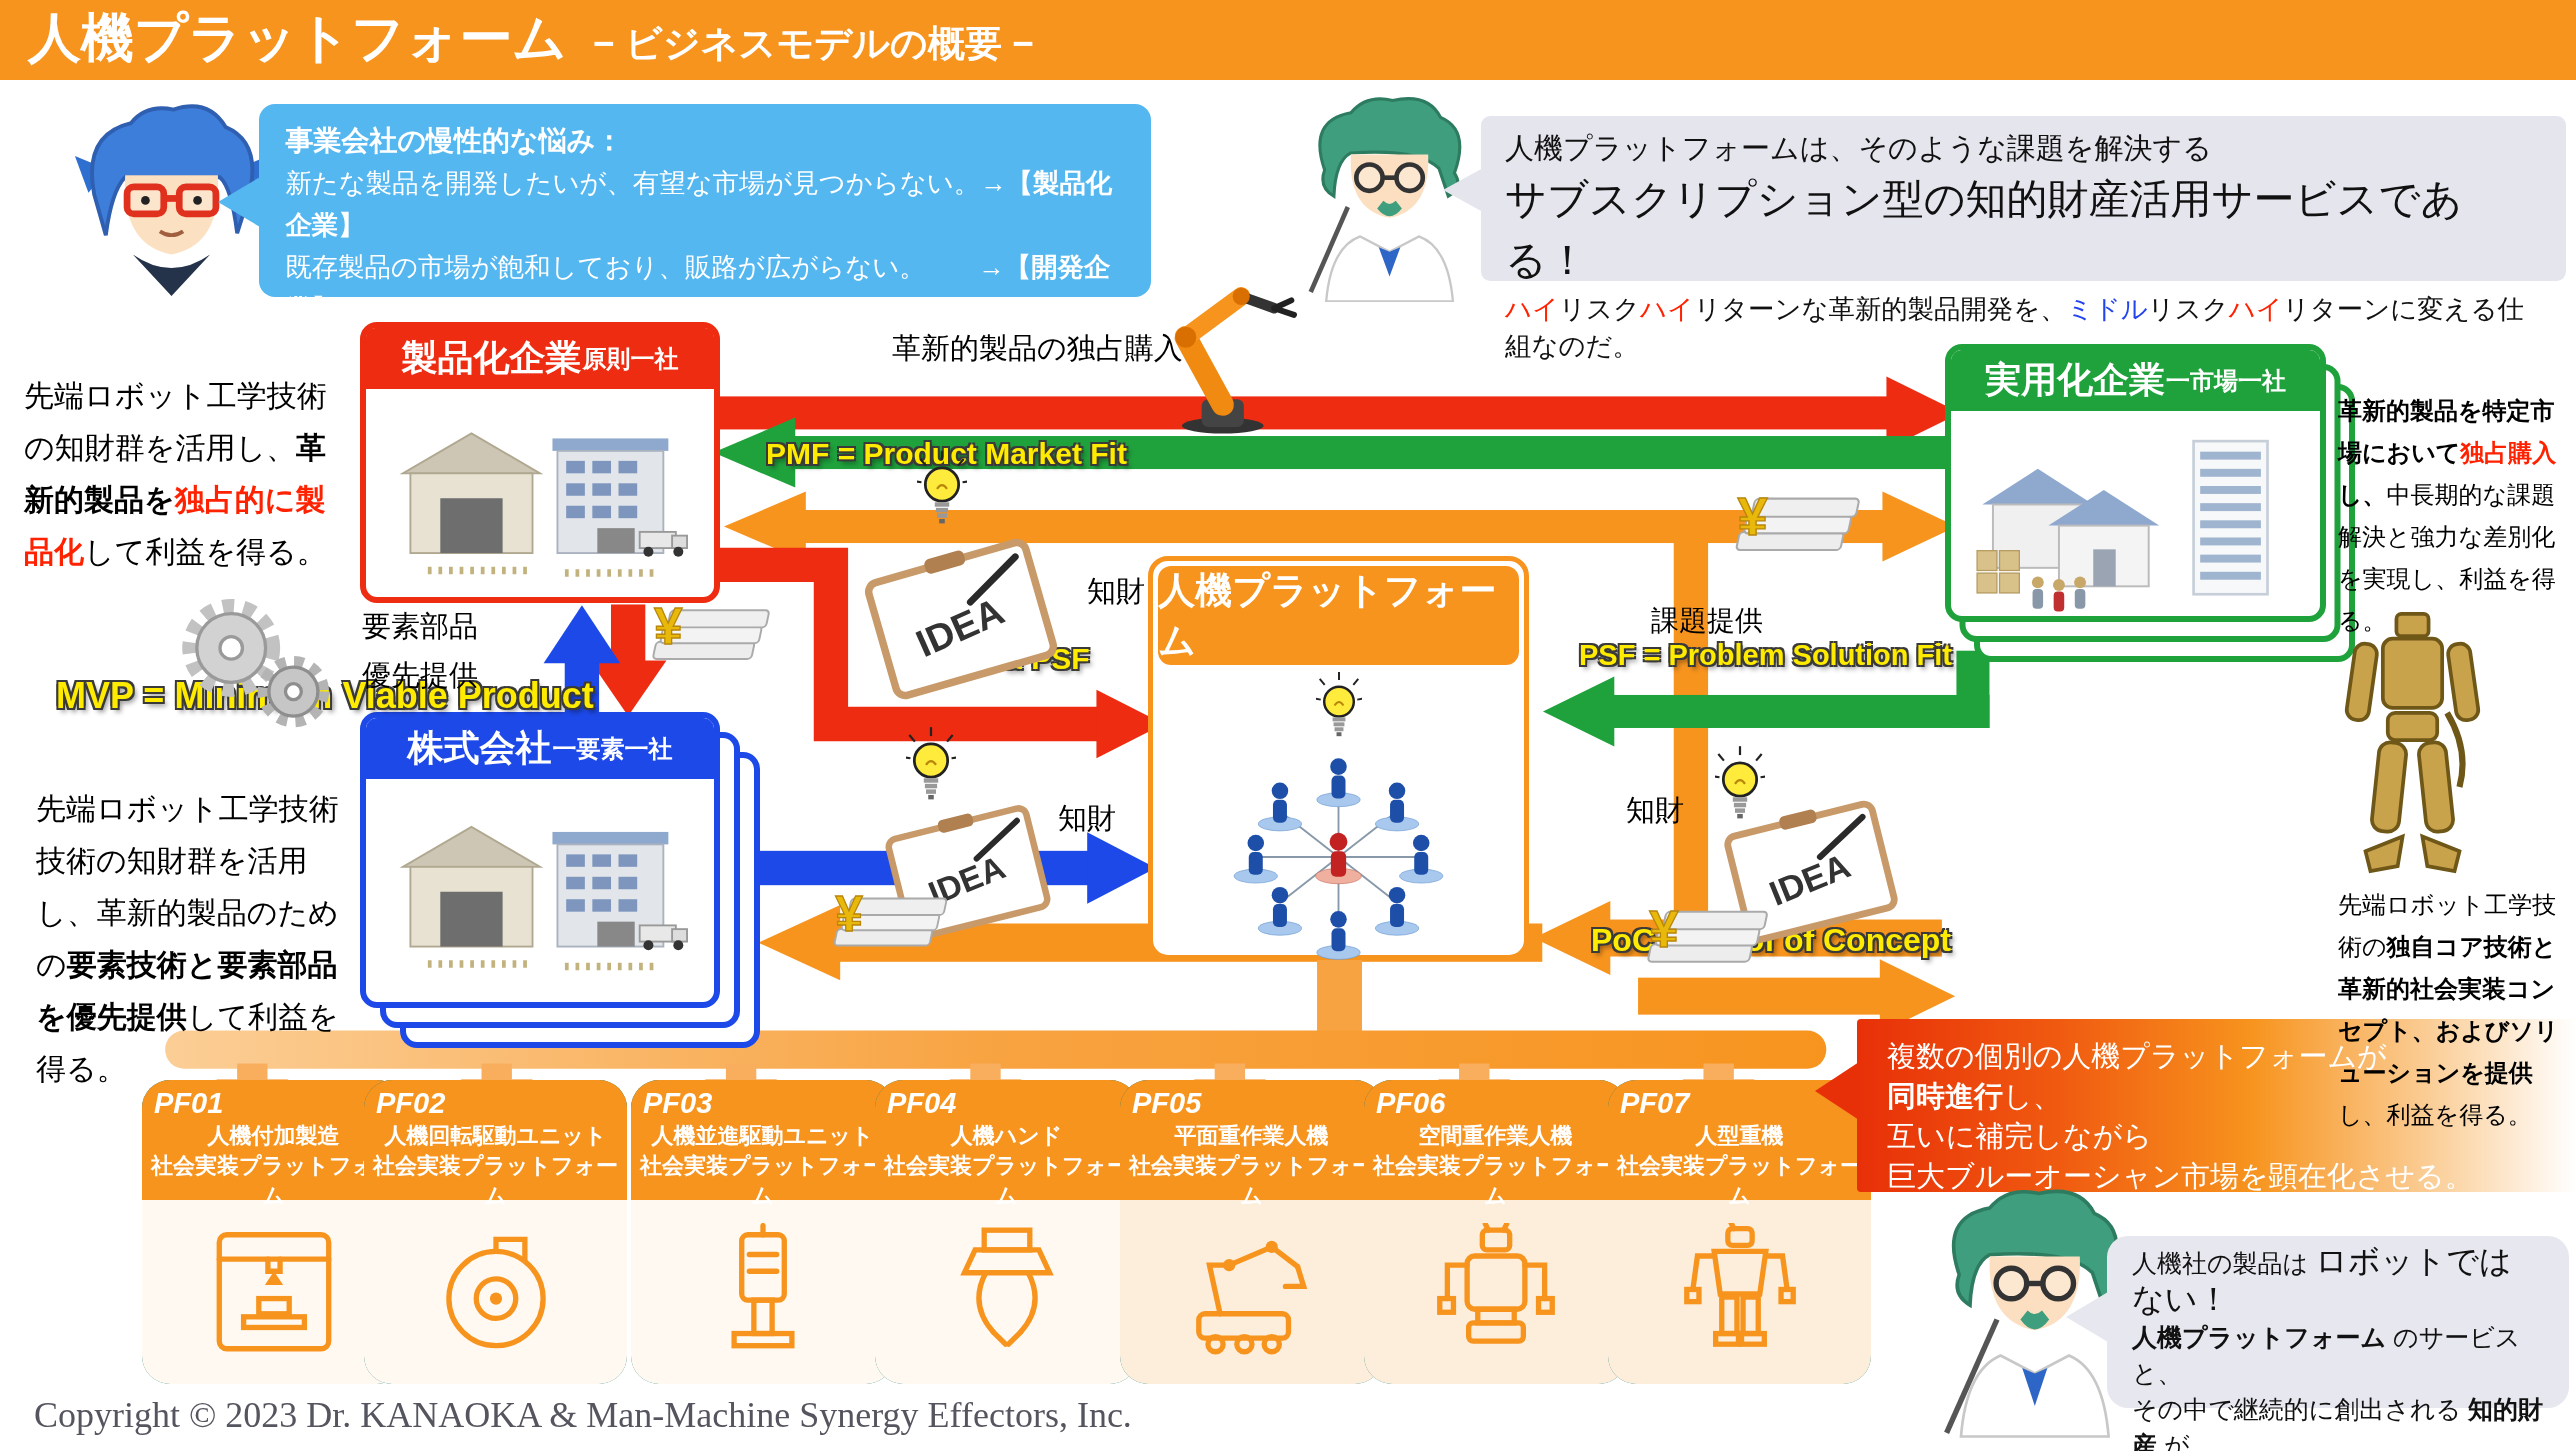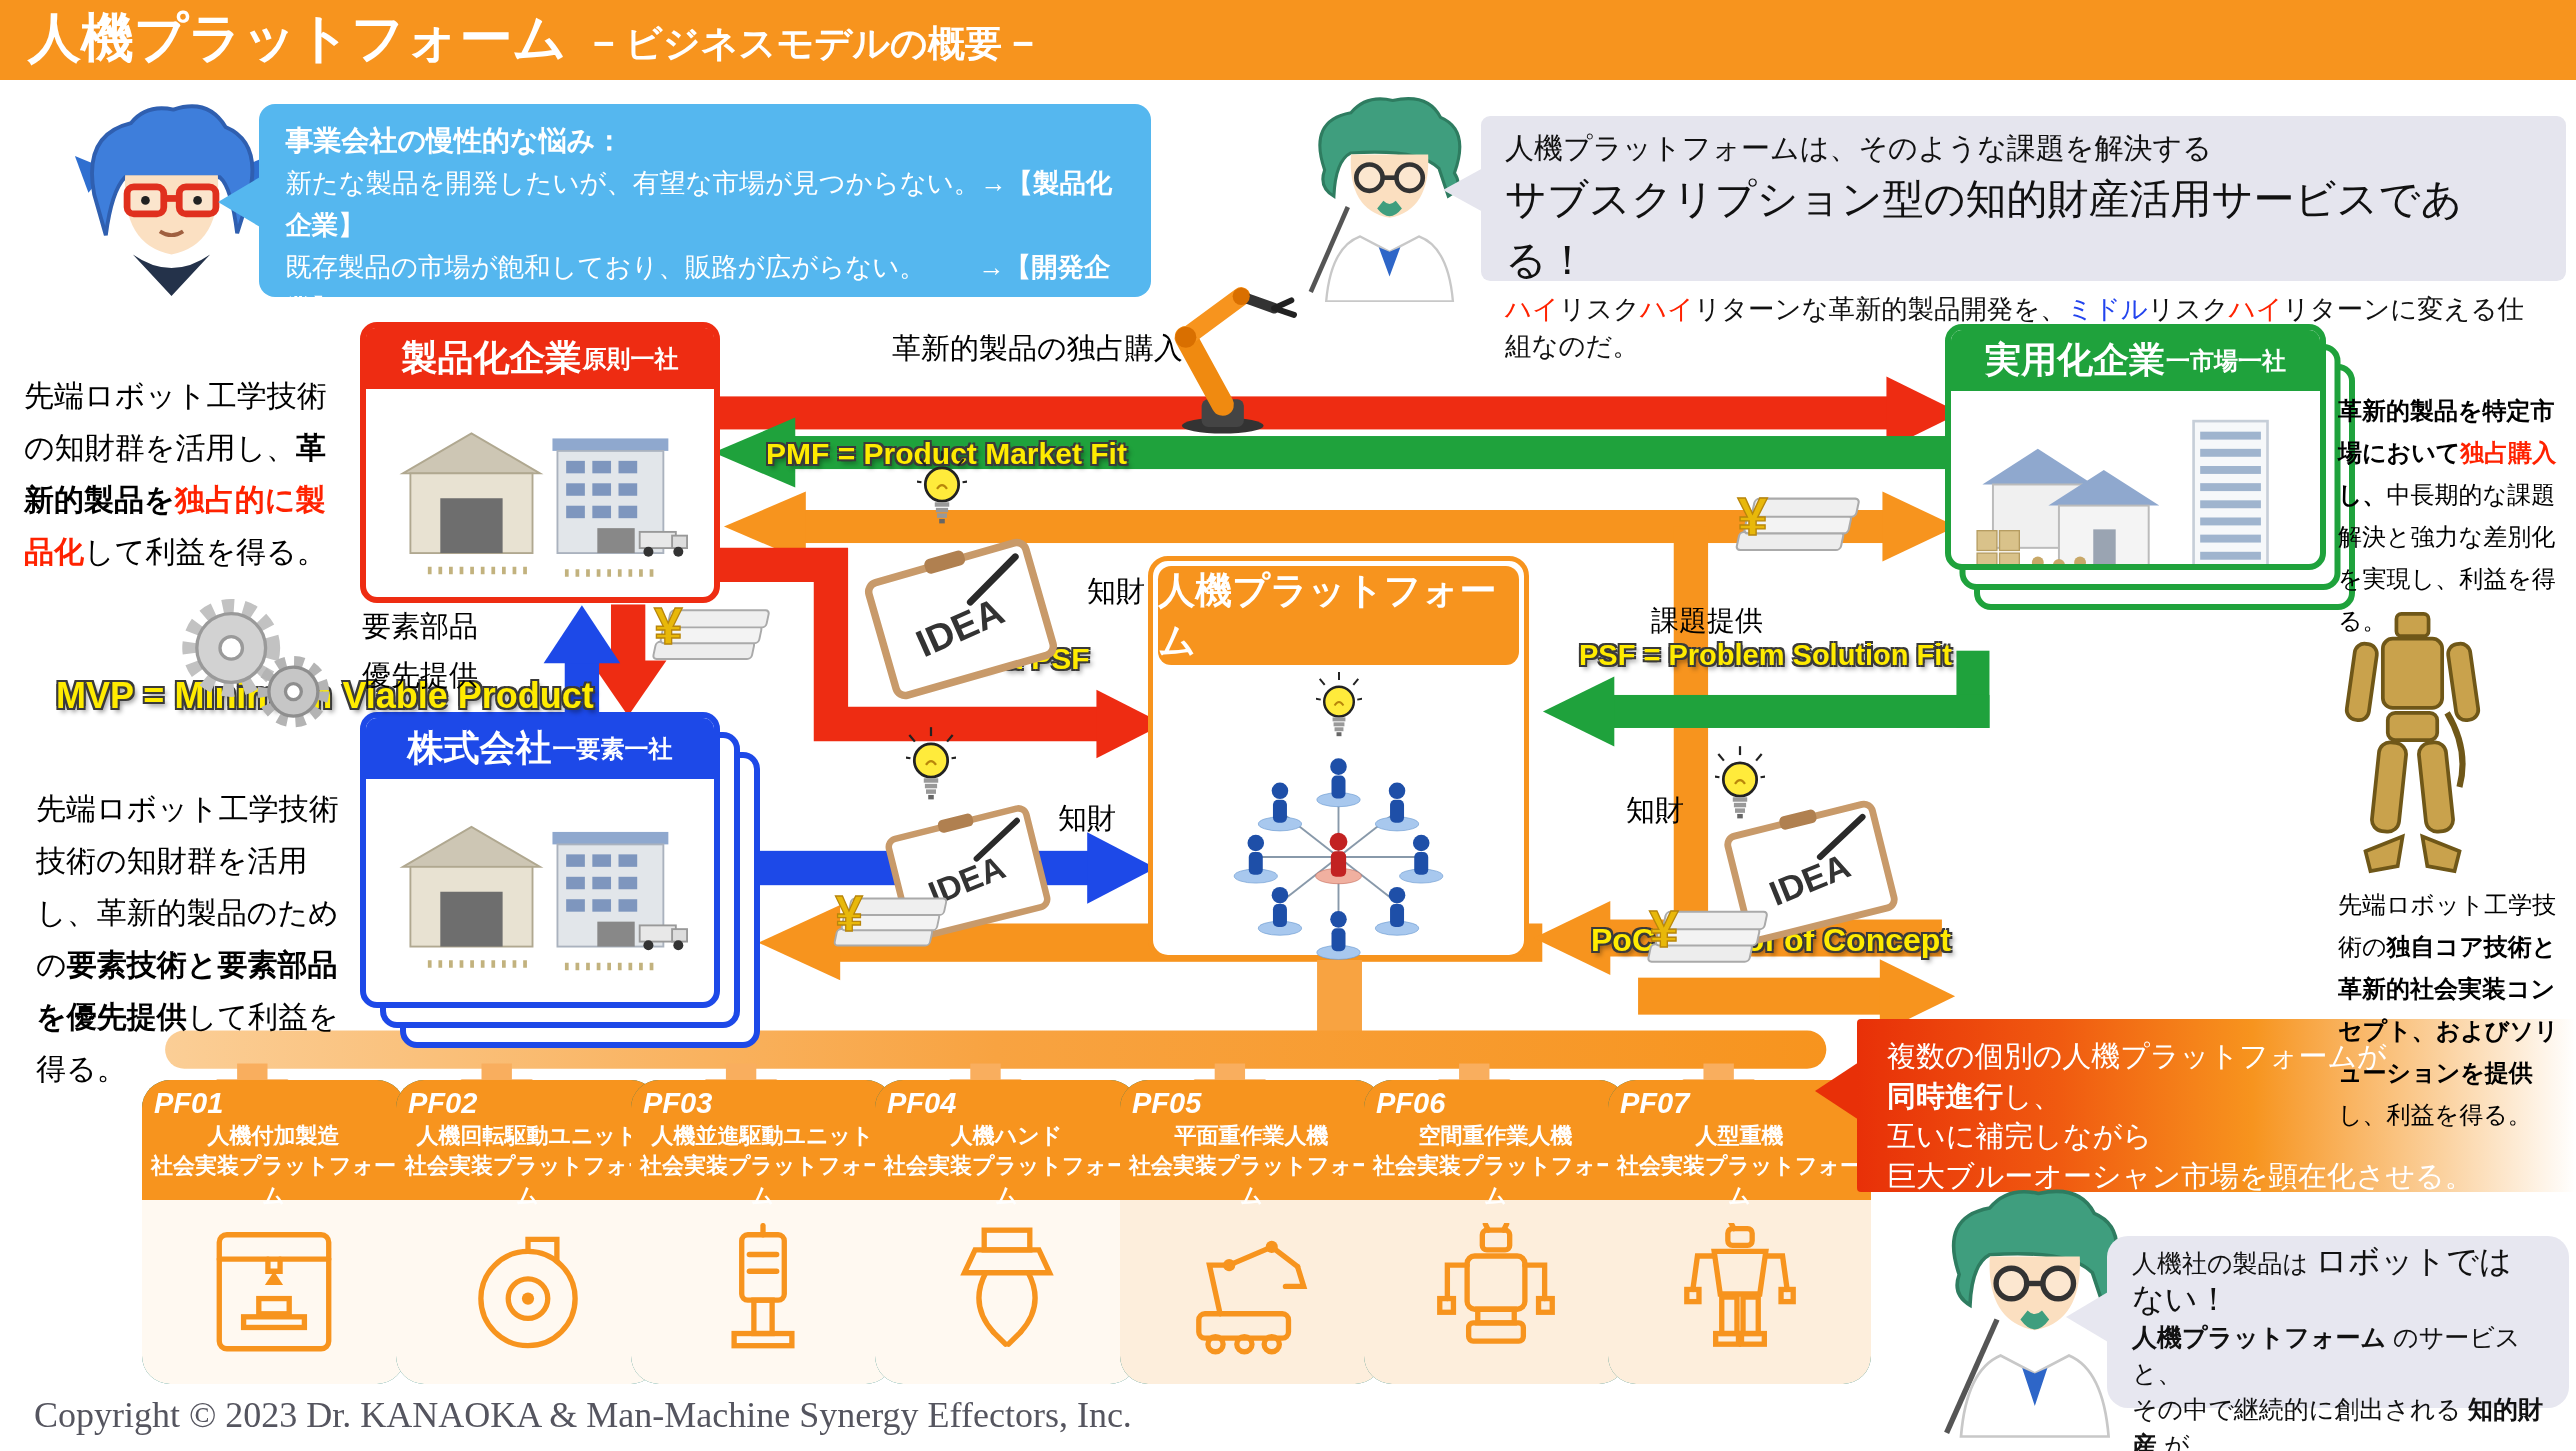--- a/index.html
+++ b/index.html
@@ -49,21 +49,21 @@
   .seg-b{font-weight:bold;}
   .seg-r{color:var(--red-text);}
   .seg-rb{color:var(--red-text);font-weight:bold;}
   .seg-bl{color:var(--blue-text);}
   .seg-big{font-size:1.28em;}
 
   
   .ebox{box-sizing:border-box;background:#fff;border-radius:17px;}
   .box-seihinka{left:360px;top:322px;width:360px;height:281px;border:6px solid var(--red);}
   .box-kaihatsu{left:360px;top:712px;width:360px;height:296px;border:6px solid var(--blue);}
-  .box-jitsuyoka{left:1945px;top:324px;width:381px;height:246px;border:6px solid var(--green);}
+  .box-jitsuyoka{left:1945px;top:344px;width:381px;height:278px;border:6px solid var(--green);}
   .box-shukanji{left:1952px;top:719px;width:371px;height:289px;border:6px solid var(--accent-orange);}
   .stack-layer{position:absolute;box-sizing:border-box;background:#fff;border-radius:17px;width:100%;height:100%;}
   .box-head{height:61px;display:flex;align-items:center;justify-content:center;gap:1px;
     color:#fff;font-weight:bold;border-radius:9.2px 9.2px 0 0;}
   .bh-title{font-size:36px;} .bh-tag{font-size:24px;}
   .head-red{background:var(--red);} .head-blue{background:var(--blue);}
   .head-green{background:var(--green);} .head-orange{background:var(--accent-orange);}
   .box-body{padding:9.2px 12px;}
   .logo-black{margin:6.6px 9.2px;background:var(--logo-black);border-radius:10.6px;height:196px;
     display:flex;flex-direction:column;align-items:center;justify-content:center;color:#fff;
@@ -616,21 +616,21 @@
         <svg width="152" height="139" viewBox="0 0 200 180" fill="none" stroke="#F7941E" stroke-width="7" stroke-linecap="round">
       <rect x="28" y="14" width="144" height="150" rx="10"></rect>
           <line x1="28" y1="46" x2="172" y2="46"></line>
       <path d="M92,46 v16 h16 v-16"></path>
           <polygon points="100,62 88,80 112,80" fill="#F7941E" stroke="none"></polygon>
       <rect x="60" y="122" width="80" height="14"></rect>
           <rect x="80" y="98" width="40" height="20"></rect>
     </svg>
       </div>
   </div>
-  <div class="pf-card" style="left:396px">
+  <div class="pf-card" style="left:364px">
     <div class="pf-head">
         <div class="pf-code">PF02</div>
       <div class="pf-name">人機回転駆動ユニット</div>
       <div class="pf-name">社会実装プラットフォーム</div>
       </div>
     <div class="pf-body">
         <svg width="152" height="139" viewBox="0 0 200 180" fill="none" stroke="#F7941E" stroke-width="7" stroke-linecap="round">
       <circle cx="100" cy="98" r="62"></circle>
           <circle cx="100" cy="98" r="26"></circle>
           <circle cx="100" cy="98" r="8" fill="#F7941E" stroke="none"></circle>

